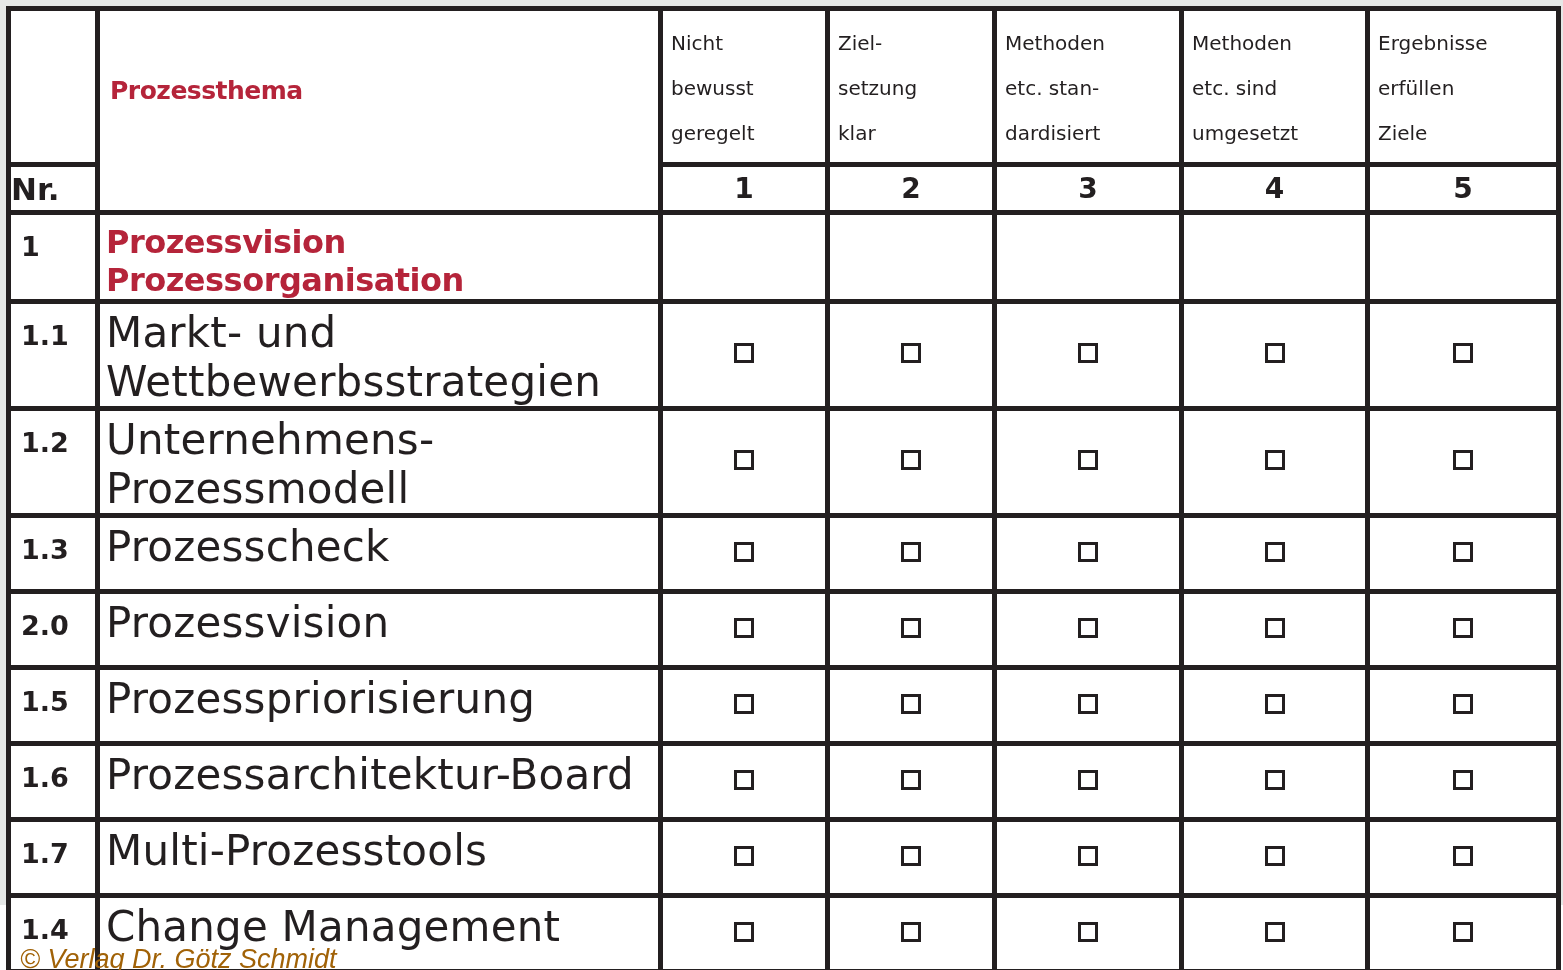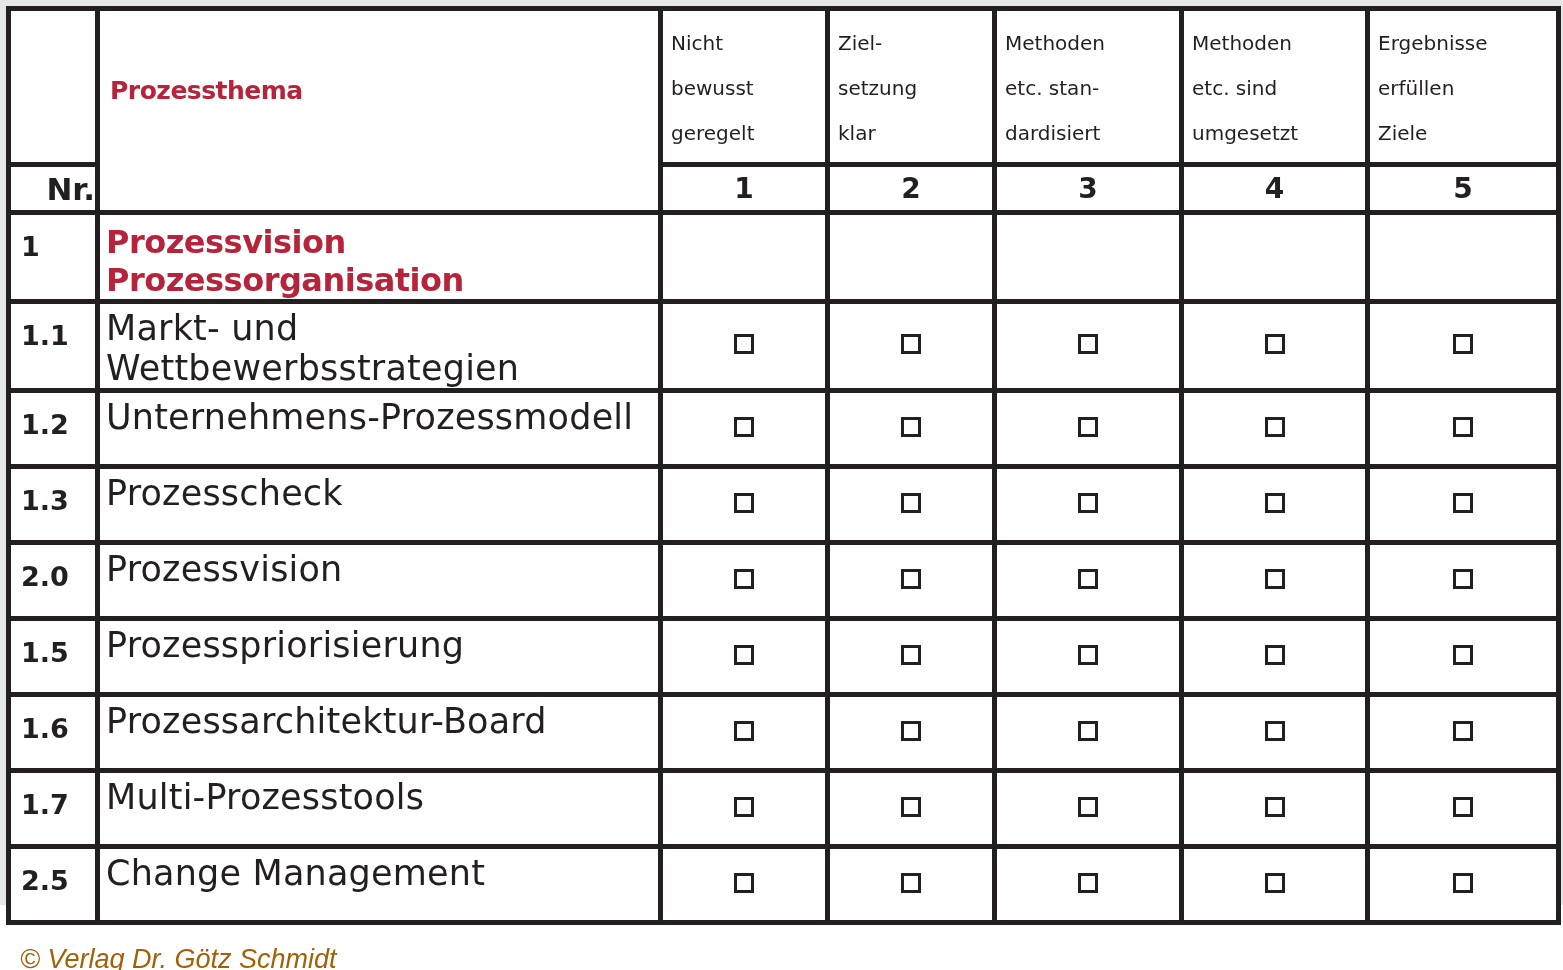--- a/index.html
+++ b/index.html
@@ -2,25 +2,25 @@
 <html><head>
 <meta charset="utf-8">
 <style>
   html, body { margin:0; padding:0; background:#ffffff; }
   body { width:1563px; height:970px; position:relative; font-family:"Liberation Sans", sans-serif; overflow:hidden; }
   .frame { position:absolute; left:0; top:0; width:1563px; height:905px; background:#e6e8e7; }
   table.grid { position:absolute; left:6px; top:6px; width:1550px; height:894px; border-collapse:collapse; background:#fff; table-layout:fixed; }
   table.grid td { border:5px solid #231f20; padding:0; vertical-align:top; color:#231f20; font-family:"DejaVu Sans", sans-serif; }
   .hdr-col { font-size:20px; line-height:45px; padding:10px 0 0 8px !important; }
   .thema { color:#b5243a !important; font-size:25px; font-weight:bold; vertical-align:middle !important; padding:0 0 40px 10px !important; letter-spacing:-0.5px; }
-  .nr-h { font-size:31px; font-weight:bold; text-align:right; vertical-align:middle !important; }
+  .nr-h { font-size:31px; font-weight:bold; text-align:left; vertical-align:middle !important; }
   .num-h { font-size:28px; font-weight:bold; text-align:center; vertical-align:middle !important; }
   .rownum { font-size:27px; font-weight:bold; padding:16px 0 0 10px !important; }
   .section { color:#b5243a !important; font-size:32px; font-weight:bold; padding:8px 0 0 6px !important; letter-spacing:-0.5px; }
-  .item { font-size:35px; padding:4px 0 0 6px !important; letter-spacing:0.2px; }
+  .item { font-size:42px; padding:4px 0 0 6px !important; letter-spacing:0.2px; }
   .cb-cell { vertical-align:middle !important; text-align:center; }
   .cb { display:inline-block; width:14px; height:14px; border:3px solid #231f20; background:#fff; margin-top:0px; }
   .footer { position:absolute; left:20px; top:912px; font-size:27px; font-style:italic; color:#a16207; font-family:"Liberation Sans", sans-serif;margin-top:32px; }
 </style>
 </head>
 <body>
 
 <div class="frame"></div>
 
 <table class="grid">
@@ -138,21 +138,21 @@
   <tr style="height:76px">
     <td class="rownum">1.7</td>
     <td class="item">Multi-Prozesstools</td>
     <td class="cb-cell"><span class="cb"></span></td>
     <td class="cb-cell"><span class="cb"></span></td>
     <td class="cb-cell"><span class="cb"></span></td>
     <td class="cb-cell"><span class="cb"></span></td>
     <td class="cb-cell"><span class="cb"></span></td>
   </tr>
   <tr style="height:76px">
-    <td class="rownum">2.5</td>
+    <td class="rownum">1.4</td>
     <td class="item">Change Management</td>
     <td class="cb-cell"><span class="cb"></span></td>
     <td class="cb-cell"><span class="cb"></span></td>
     <td class="cb-cell"><span class="cb"></span></td>
     <td class="cb-cell"><span class="cb"></span></td>
     <td class="cb-cell"><span class="cb"></span></td>
   </tr>
 </tbody>
   </table>
 

